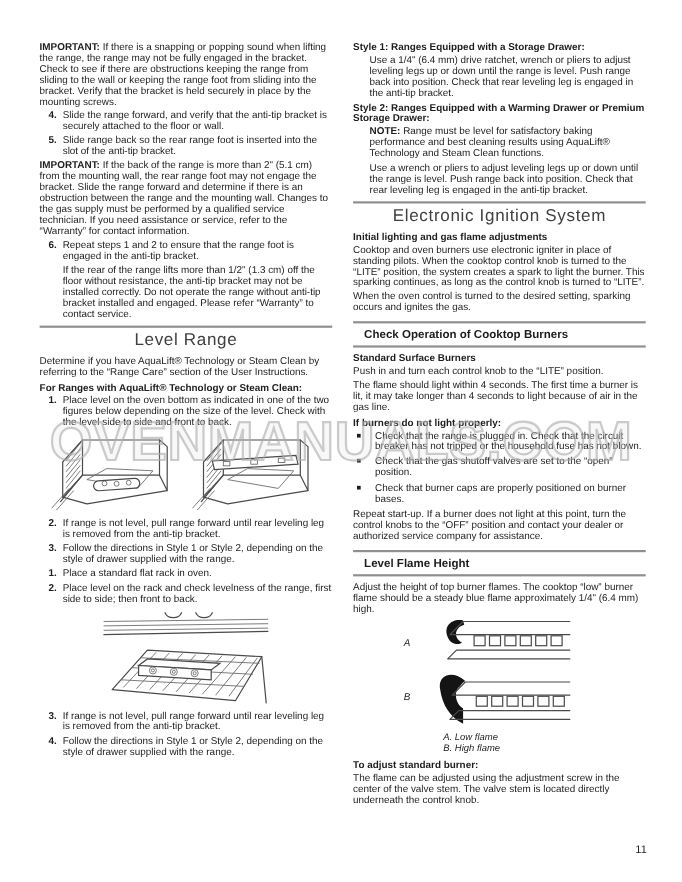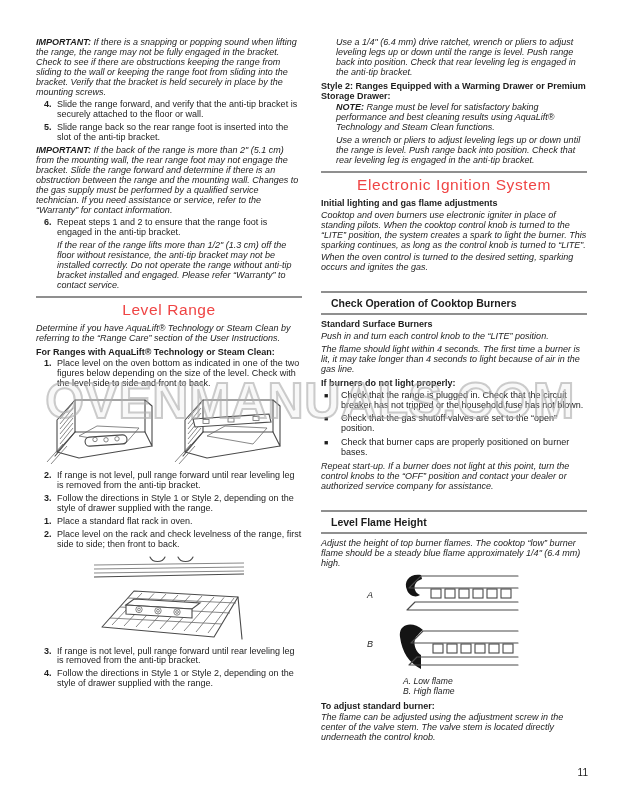--- a/index.html
+++ b/index.html
@@ -6,36 +6,36 @@
   .page {
     position:relative; width:620px; height:802px; margin:0 auto;
     background:#ffffff; overflow:hidden;
     font-family:"Liberation Sans","DejaVu Sans",sans-serif;
     color:#1d1d1d;
   }
   .col { position:absolute; top:38px; width:266px; }
   .col-left  { left:36px; }
   .col-right { left:321px; }
 
-  p.body { font-size:9px; line-height:9.9px; margin:0 0 3px 0;font-style:italic; }
+  p.body { font-size:9px; line-height:9.9px; margin:0 0 3px 0; }
   .b { font-weight:700; }
   .subhead { font-weight:700; font-size:9px; line-height:9.9px; margin:4px 0 2px 0; }
   .step { position:relative; padding-left:21px; font-size:9px; line-height:9.9px; margin:0 0 3px 0; }
   .step .num { position:absolute; left:8px; top:0; font-weight:700; }
   .hang { padding-left:21px; }
   .indent { padding-left:15px; }
 
   .rule { border-top:2px solid #8f8f8f; margin:5px 0 1px 0; }
   .gray-title {
-    font-size:15.5px; font-weight:400; color:#ef4444; text-align:center;
+    font-size:15.5px; font-weight:400; color:#404040; text-align:center;
     letter-spacing:0.6px; margin:3px 0 5px 0;
   }
   .boxhead {
     border-top:2px solid #8f8f8f; border-bottom:2px solid #8f8f8f;
-    font-size:10.5px; font-weight:700; padding:4px 0 4px 10px; margin:18px 0 5px 0;
+    font-size:10.5px; font-weight:700; padding:4px 0 4px 10px; margin:7px 0 5px 0;
   }
   .bullet-item { position:relative; padding-left:20px; font-size:9px; line-height:9.9px; margin:0 0 4px 0; }
   .bullet-item .bullet { position:absolute; left:3px; top:0; font-size:7px; }
 
   .figure { text-align:center; margin:5px 0 7px 0; }
   .figure svg { display:inline-block; vertical-align:top; }
 
   .flame-row { display:flex; align-items:flex-start; gap:12px; margin:2px 0 5px 46px; }
   .flame-label { font-style:italic; font-size:9px; margin-top:18px; }
   .flame-captions { margin:2px 0 6px 82px; }
@@ -139,20 +139,21 @@
         <circle class="thin" cx="83" cy="57" r="3.2"></circle>
           <circle class="thin" cx="83" cy="57" r="1.4"></circle>
       </svg>
     </div>
 
     <div class="step"><span class="num">3.</span><span>If range is not level, pull range forward until rear leveling leg is removed from the anti-tip bracket.</span></div>
     <div class="step"><span class="num">4.</span><span>Follow the directions in Style 1 or Style 2, depending on the style of drawer supplied with the range.</span></div>
   </div>
 
   <div class="col col-right">
+    <p class="subhead" style="margin-top:0">Style 1: Ranges Equipped with a Storage Drawer:</p>
     <p class="body indent">Use a 1/4" (6.4 mm) drive ratchet, wrench or pliers to adjust leveling legs up or down until the range is level. Push range back into position. Check that rear leveling leg is engaged in the anti-tip bracket.</p>
 
     <p class="subhead">Style 2: Ranges Equipped with a Warming Drawer or Premium Storage Drawer:</p>
     <p class="body indent"><span class="b">NOTE:</span> <span>Range must be level for satisfactory baking performance and best cleaning results using AquaLift® Technology and Steam Clean functions.</span></p>
 
     <p class="body indent">Use a wrench or pliers to adjust leveling legs up or down until the range is level. Push range back into position. Check that rear leveling leg is engaged in the anti-tip bracket.</p>
 
     <div class="rule"></div>
     <h2 class="gray-title">Electronic Ignition System</h2>
 

